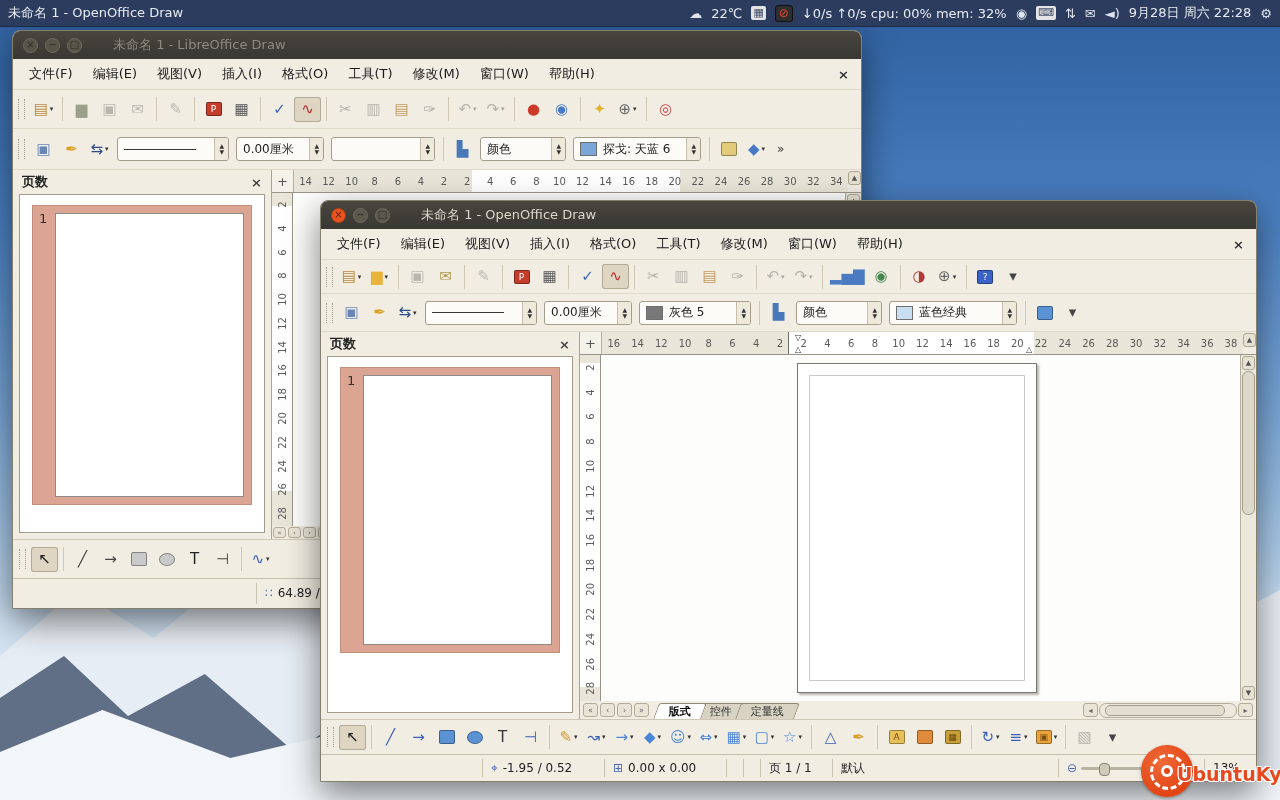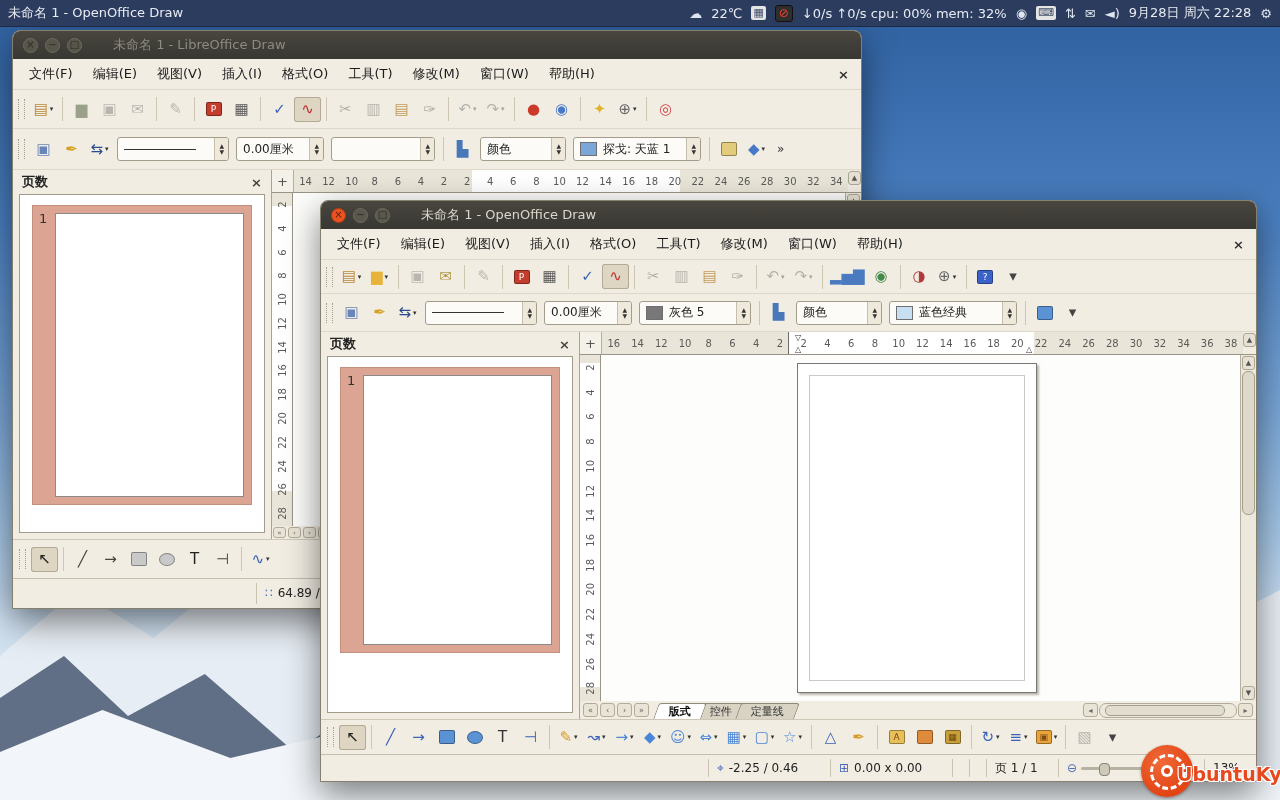--- a/index.html
+++ b/index.html
@@ -249,21 +249,21 @@
           </span></span>
       <div class="select" style="width:86px">
         <span>颜色</span>
         <span class="spin">
             <span>▲</span>
             <span>▼</span>
           </span>
       </div>
       <div class="select" style="width:128px">
         <span class="swatch" style="background:#7aa6d8"></span>
-        <span>探戈: 天蓝 1</span>
+        <span>探戈: 天蓝 6</span>
         <span class="spin">
             <span>▲</span>
             <span>▼</span>
           </span>
       </div>
       <span class="tb-sep"></span>
       <span style="display:contents"><span class="tbtn">
             <span class="gl chip" style="background: rgb(226, 203, 122);"></span>
           </span><span class="tbtn">
             <span class="gl" style="color: rgb(72, 120, 200);">◆</span>
@@ -615,31 +615,34 @@
           </span><span class="tb-sep"></span><span class="tbtn dis">
             <span class="gl" style="color: rgb(85, 85, 85);">▧</span>
           </span><span class="tbtn">
             <span class="gl" style="color: rgb(68, 68, 68);">▾</span>
           </span></span>
     </div>
     <div class="statusbar">
       <span class="spacer"></span>
       <div class="seg" style="width:122px">
         <span class="sicon">⌖</span>
-        <span>-2.25 / 0.46</span>
+        <span>-1.95 / 0.52</span>
       </div>
       <div class="seg" style="width:122px">
         <span class="sicon">⊞</span>
         <span>0.00 x 0.00</span>
       </div>
       <div class="seg" style="width:16px"></div>
       <div class="seg" style="width:16px"></div>
       <div class="seg" style="width:72px">
         <span>页 1 / 1</span>
       </div>
+      <div class="seg" style="width:226px">
+        <span>默认</span>
+      </div>
       <div class="seg zoomctl" style="width:146px">
         <span class="zbtn">⊖</span>
         <div class="ztrack">
             <div class="zthumb"></div>
           </div>
         <span class="zbtn">⊕</span>
       </div>
       <div class="seg" style="width:52px">
         <span>13%</span>
       </div>

